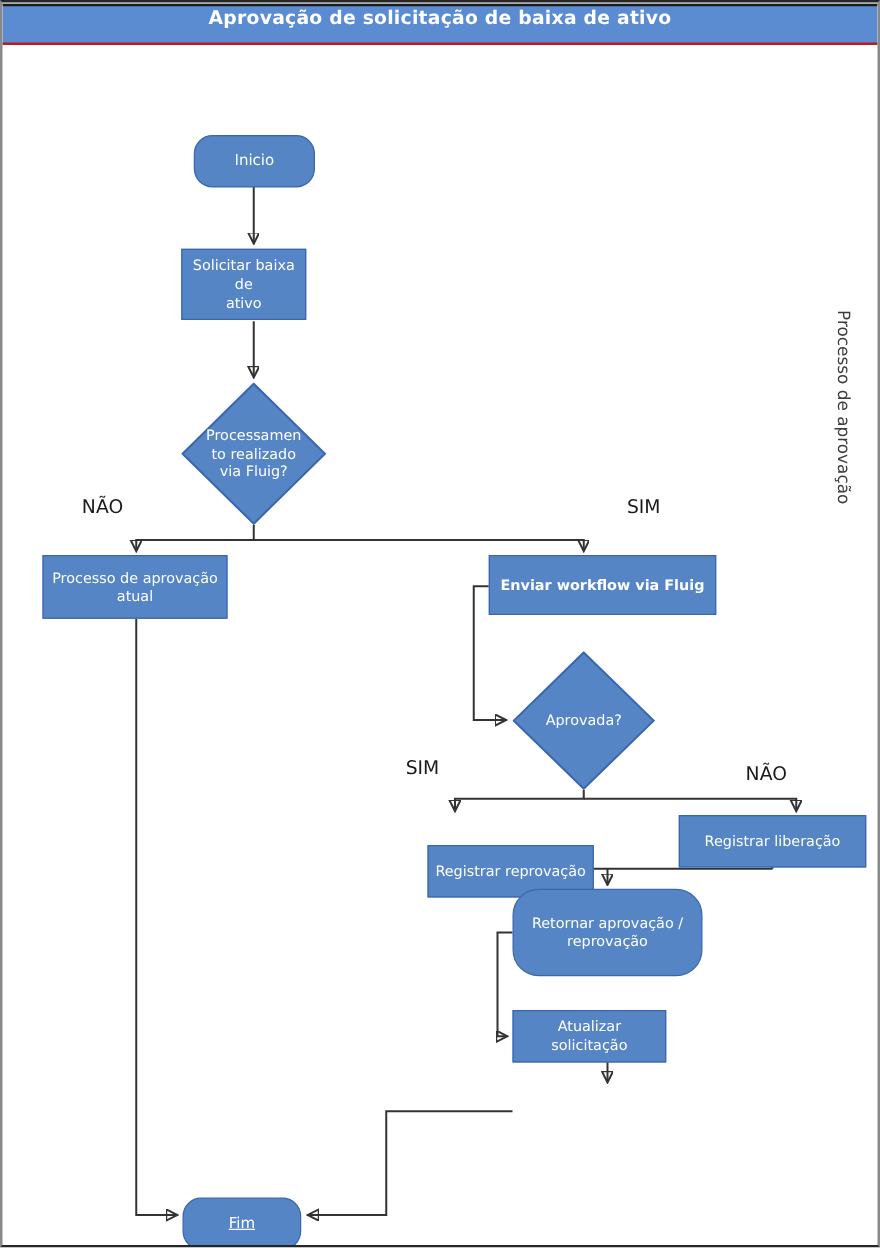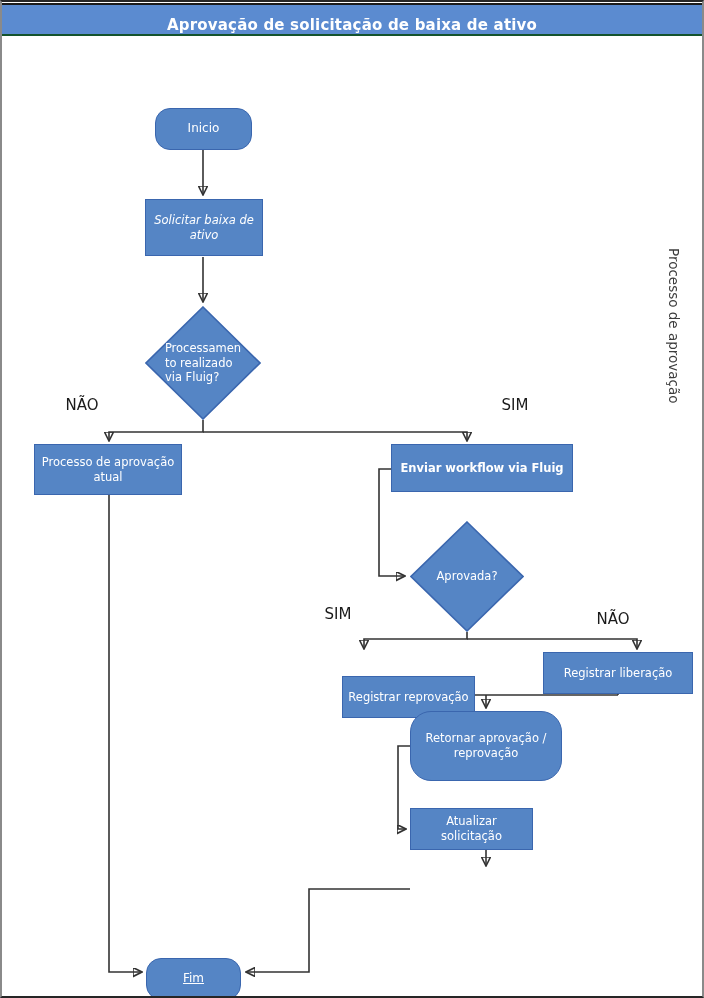--- a/index.html
+++ b/index.html
@@ -5,22 +5,22 @@
   html,body{margin:0;padding:0;background:#fff;font-family:"DejaVu Sans","Liberation Sans",sans-serif;}
   .canvas{
     position:relative;width:704px;height:998px;background:#fff;overflow:hidden;
     box-sizing:border-box;
     border-left:2px solid #8a8a8a;border-right:2px solid #8a8a8a;
     border-top:2px solid #262626;border-bottom:2px solid #262626;
   }
   .titlebar{
     position:absolute;left:0;top:1px;right:0;height:29px;
     background:var(--title-fill,#5b8bd0);
-    border-top:2px solid #1b1b1b;border-bottom:2px solid #14532d;
-    display:flex;align-items:flex-end;justify-content:center;
+    border-top:2px solid #1b1b1b;border-bottom:2px solid #b91c1c;
+    display:flex;align-items:flex-start;justify-content:center;
   }
   .titlebar span{color:#fff;font-weight:bold;font-size:15px;letter-spacing:.2px;}
   .lane-label{
     position:absolute;left:664px;top:246px;height:190px;
     writing-mode:vertical-rl;text-orientation:mixed;
     font-size:13.5px;color:var(--lane-text,#3c3c3c);white-space:nowrap;
   }
   .wires{position:absolute;left:0;top:0;width:704px;height:998px;pointer-events:none;}
   .wires path{stroke:var(--connector,#333);stroke-width:1.6;fill:none;}
   .node{
@@ -31,21 +31,21 @@
     display:flex;align-items:center;justify-content:center;
     text-align:center;font-size:11.5px;line-height:1.3;
     white-space:pre-line;padding:20px 4px;
   }
   .pill{border-radius:15px;font-size:12px;}
   .diamond-wrap{position:absolute;}
   .diamond-wrap svg{position:absolute;left:0;top:0;display:block;}
   .diamond-wrap polygon{fill:var(--shape-fill,#5585c5);stroke:var(--shape-border,#3a66ae);stroke-width:1.6;}
   .diamond-label{
     position:absolute;inset:0;display:flex;align-items:center;justify-content:center;
-    text-align:left;color:var(--shape-text,#fff);font-size:11.5px;line-height:1.3;white-space:pre-line;
+    text-align:center;color:var(--shape-text,#fff);font-size:11.5px;line-height:1.3;white-space:pre-line;
   }
   .edge-label{
     position:absolute;width:60px;text-align:center;
     font-size:15px;color:var(--label-text,#1a1a1a);
   }
 </style>
 </head>
 <body>
 
 <div class="canvas">
@@ -74,21 +74,21 @@
     <path d="M362,693 L402,693 A6,6 0 0 1 414,693 L616,693"></path>
     <path marker-end="url(#arr)" d="M484,693 L484,705"></path>
     <path marker-end="url(#arr)" d="M408,744 L396,744 L396,827 L403,827"></path>
     <path marker-end="url(#arr)" d="M484,845 L484,863"></path>
     <path marker-end="url(#arr)" d="M408,887 L307,887 L307,970 L245,970"></path>
     <path marker-end="url(#arr)" d="M107,493 L107,970 L139,970"></path>
   </svg>
 
   <div class="node pill" style="left:153px;top:106px;width:97px;height:30px;">Inicio</div>
 
-  <div class="node" style="left:143px;top:197px;width:118px;height:57px;font-style:italic;">Solicitar baixa de
+  <div class="node" style="left:143px;top:197px;width:100px;height:57px;">Solicitar baixa de
 ativo</div>
 
   <div class="diamond-wrap" style="left:143px;top:304px;width:116px;height:114px;">
     <svg width="116" height="114" viewBox="0 0 116 114">
       <polygon points="58,1 115,57 58,113 1,57"></polygon>
     </svg>
     <div class="diamond-label">Processamen
 to realizado
 via Fluig?</div>
   </div>

